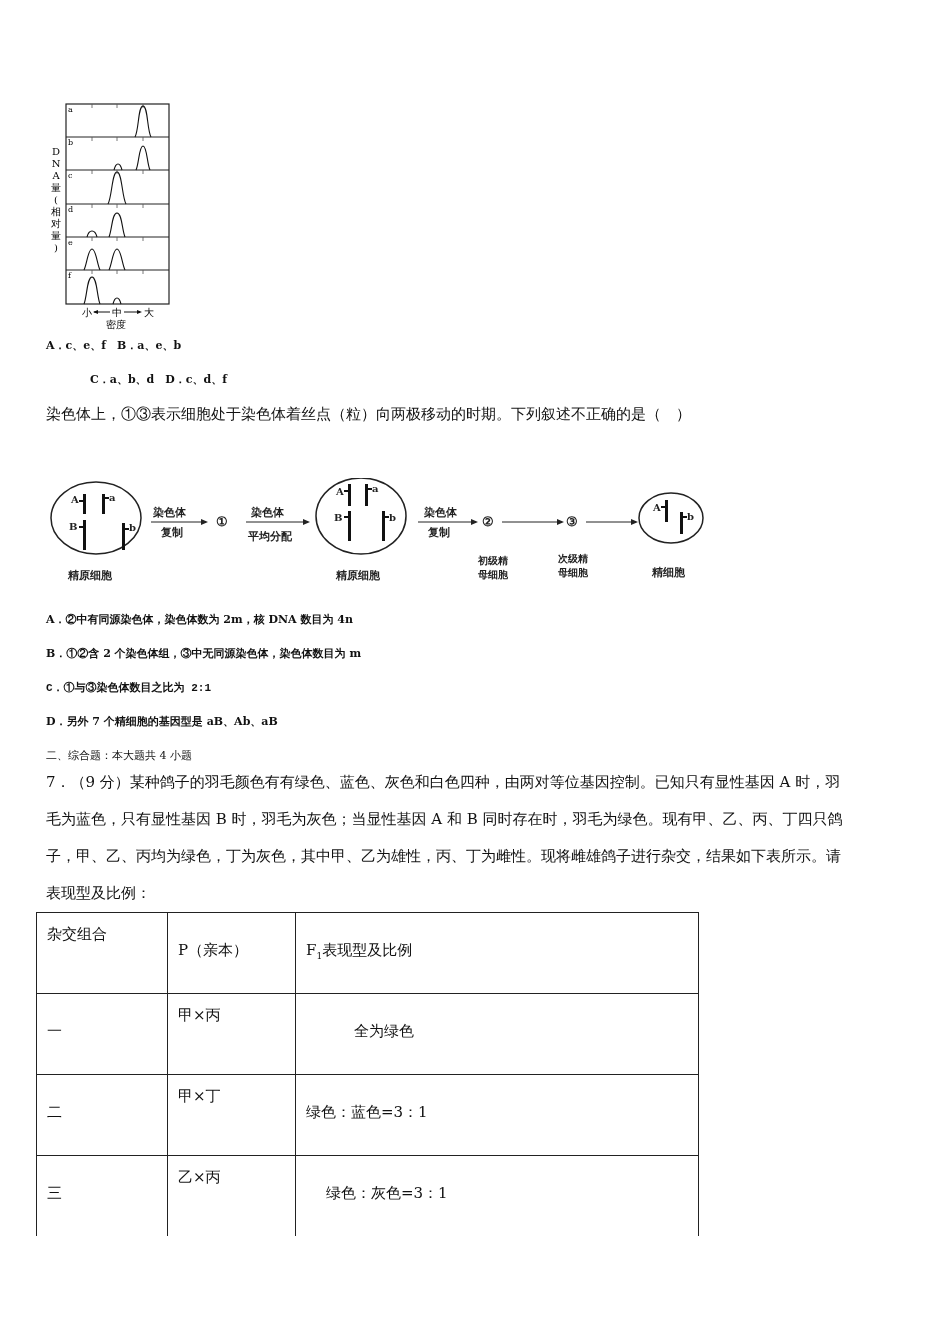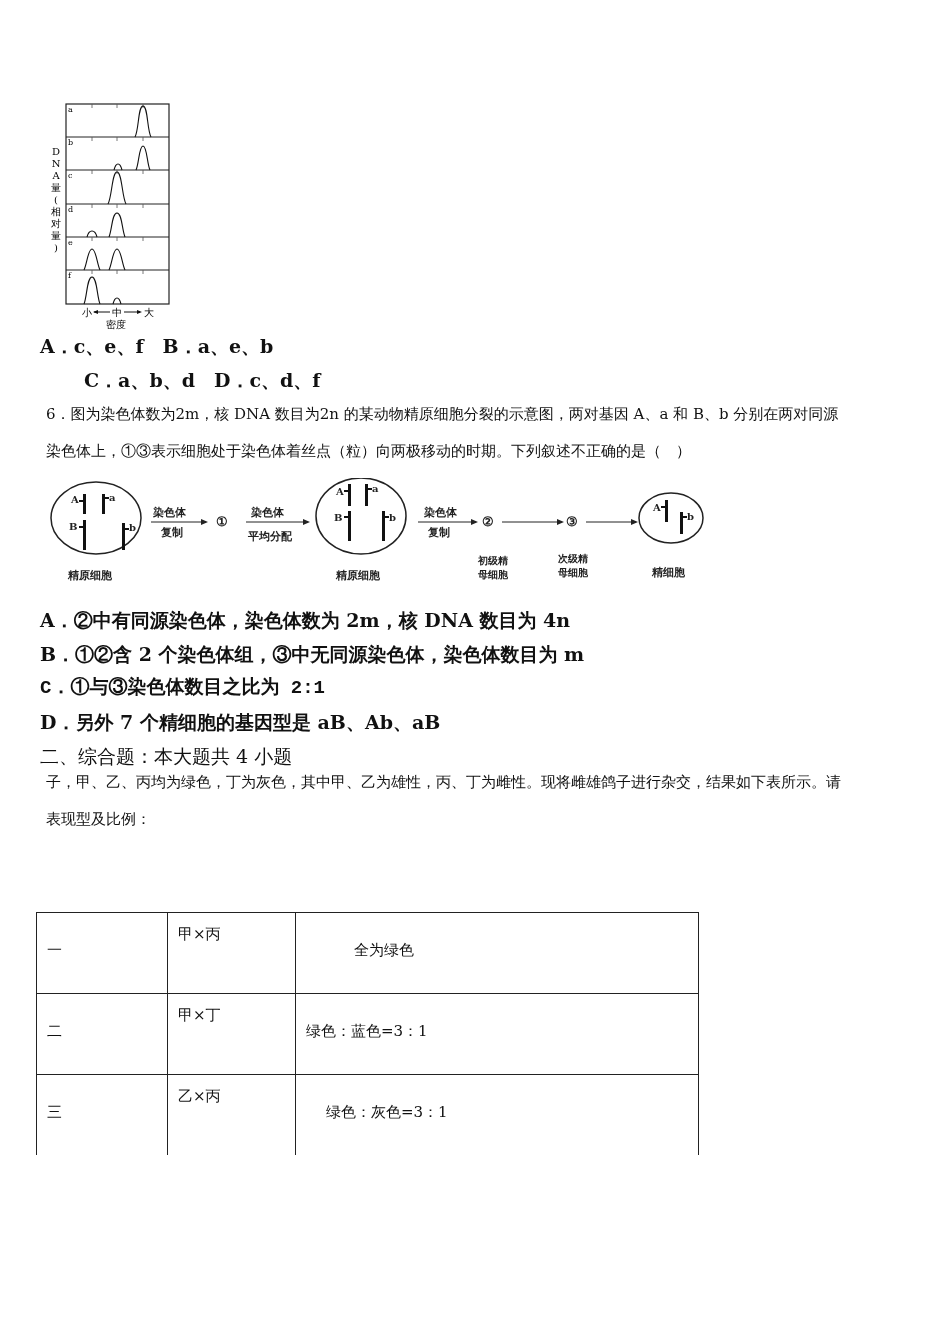--- a/index.html
+++ b/index.html
@@ -1,19 +1,19 @@
 <!DOCTYPE html>
 <html><head>
 <meta charset="utf-8">
 <style>
   html,body{margin:0;padding:0;background:#fff;}
   body{width:950px;height:1344px;position:relative;overflow:hidden;
        font-family:"DejaVu Serif","Liberation Serif",serif;color:#111;}
   .abs{position:absolute;}
-  .line{position:absolute;left:40px;font-size:19px;line-height:20px;white-space:nowrap;}
+  .line{position:absolute;left:46px;font-size:11px;line-height:20px;white-space:nowrap;}
   .bold{font-weight:bold;}
   .para{position:absolute;left:46px;width:862px;font-size:15px;line-height:37px;}
   .para .l{display:block;white-space:nowrap;}
   table.t{position:absolute;left:36px;top:912px;width:663px;border-collapse:collapse;font-size:15px;}
   table.t td{border:1.5px solid #222;vertical-align:top;padding:0;}
   .cell{position:relative;height:80px;}
   .cell span{position:absolute;left:10px;}
   svg text{font-family:"DejaVu Serif","Liberation Serif",serif;}
 </style>
 </head>
@@ -84,21 +84,20 @@
     <path d="M96 212 L91 210 L91 214 Z" fill="#111"></path>
     <text x="98" y="216" font-size="10">大</text>
     <text x="60" y="228" font-size="10">密度</text>
   </svg>
 </div>
 
 <div class="line bold" style="top:336px;">A．c、e、f　B．a、e、b</div>
 <div class="line bold" style="top:370px;margin-left:44px;">C．a、b、d　D．c、d、f</div>
 
 <div class="para" style="top:396px;">
-  <span class="l">6．图为染色体数为2m，核 DNA 数目为2n 的某动物精原细胞分裂的示意图，两对基因 A、a 和 B、b 分别在两对同源</span>
   <span class="l">染色体上，①③表示细胞处于染色体着丝点（粒）向两极移动的时期。下列叙述不正确的是（　）</span>
 </div>
 
 <div class="abs" style="left:46px;top:478px;width:680px;height:110px;">
   <svg width="680" height="110" viewBox="0 0 680 110">
     <g font-size="11" font-weight="bold" fill="#222">
 
       <ellipse cx="50" cy="40" rx="45" ry="36" fill="none" stroke="#222" stroke-width="1.5"></ellipse>
       <rect x="37" y="16" width="3" height="20" fill="#111"></rect>
         <rect x="33" y="22" width="4" height="2" fill="#111"></rect>
@@ -168,31 +167,50 @@
 </div>
 
 <div class="line bold" style="top:610px;">A．②中有同源染色体，染色体数为 2m，核 DNA 数目为 4n</div>
 <div class="line bold" style="top:644px;">B．①②含 2 个染色体组，③中无同源染色体，染色体数目为 m</div>
 <div class="line bold" style="top:678px;font-family:Liberation Mono, monospace;">C．①与③染色体数目之比为 2:1</div>
 <div class="line bold" style="top:712px;">D．另外 7 个精细胞的基因型是 aB、Ab、aB</div>
 
 <div class="line" style="top:746px;">二、综合题：本大题共 4 小题</div>
 
 <div class="para" style="top:764px;">
+  <span class="l">7．（9 分）某种鸽子的羽毛颜色有有绿色、蓝色、灰色和白色四种，由两对等位基因控制。已知只有显性基因 A 时，羽</span>
+  <span class="l">毛为蓝色，只有显性基因 B 时，羽毛为灰色；当显性基因 A 和 B 同时存在时，羽毛为绿色。现有甲、乙、丙、丁四只鸽</span>
   <span class="l">子，甲、乙、丙均为绿色，丁为灰色，其中甲、乙为雄性，丙、丁为雌性。现将雌雄鸽子进行杂交，结果如下表所示。请</span>
   <span class="l">表现型及比例：</span>
 </div>
 
 <table class="t">
   <colgroup>
       <col style="width:131px">
       <col style="width:128px">
       <col>
     </colgroup>
   <tbody>
+      <tr>
+    <td>
+          <div class="cell">
+            <span style="top:12px;">杂交组合</span>
+          </div>
+        </td>
+    <td>
+          <div class="cell">
+            <span style="top:28px;">P（亲本）</span>
+          </div>
+        </td>
+    <td>
+          <div class="cell">
+            <span style="top:28px;"><span style="position:static">F</span><sub style="font-size:9px">1</sub><span style="position:static">表现型及比例</span></span>
+          </div>
+        </td>
+  </tr>
   <tr>
     <td>
           <div class="cell">
             <span style="top:28px;">一</span>
           </div>
         </td>
     <td>
           <div class="cell">
             <span style="top:12px;">甲×丙</span>
           </div>

